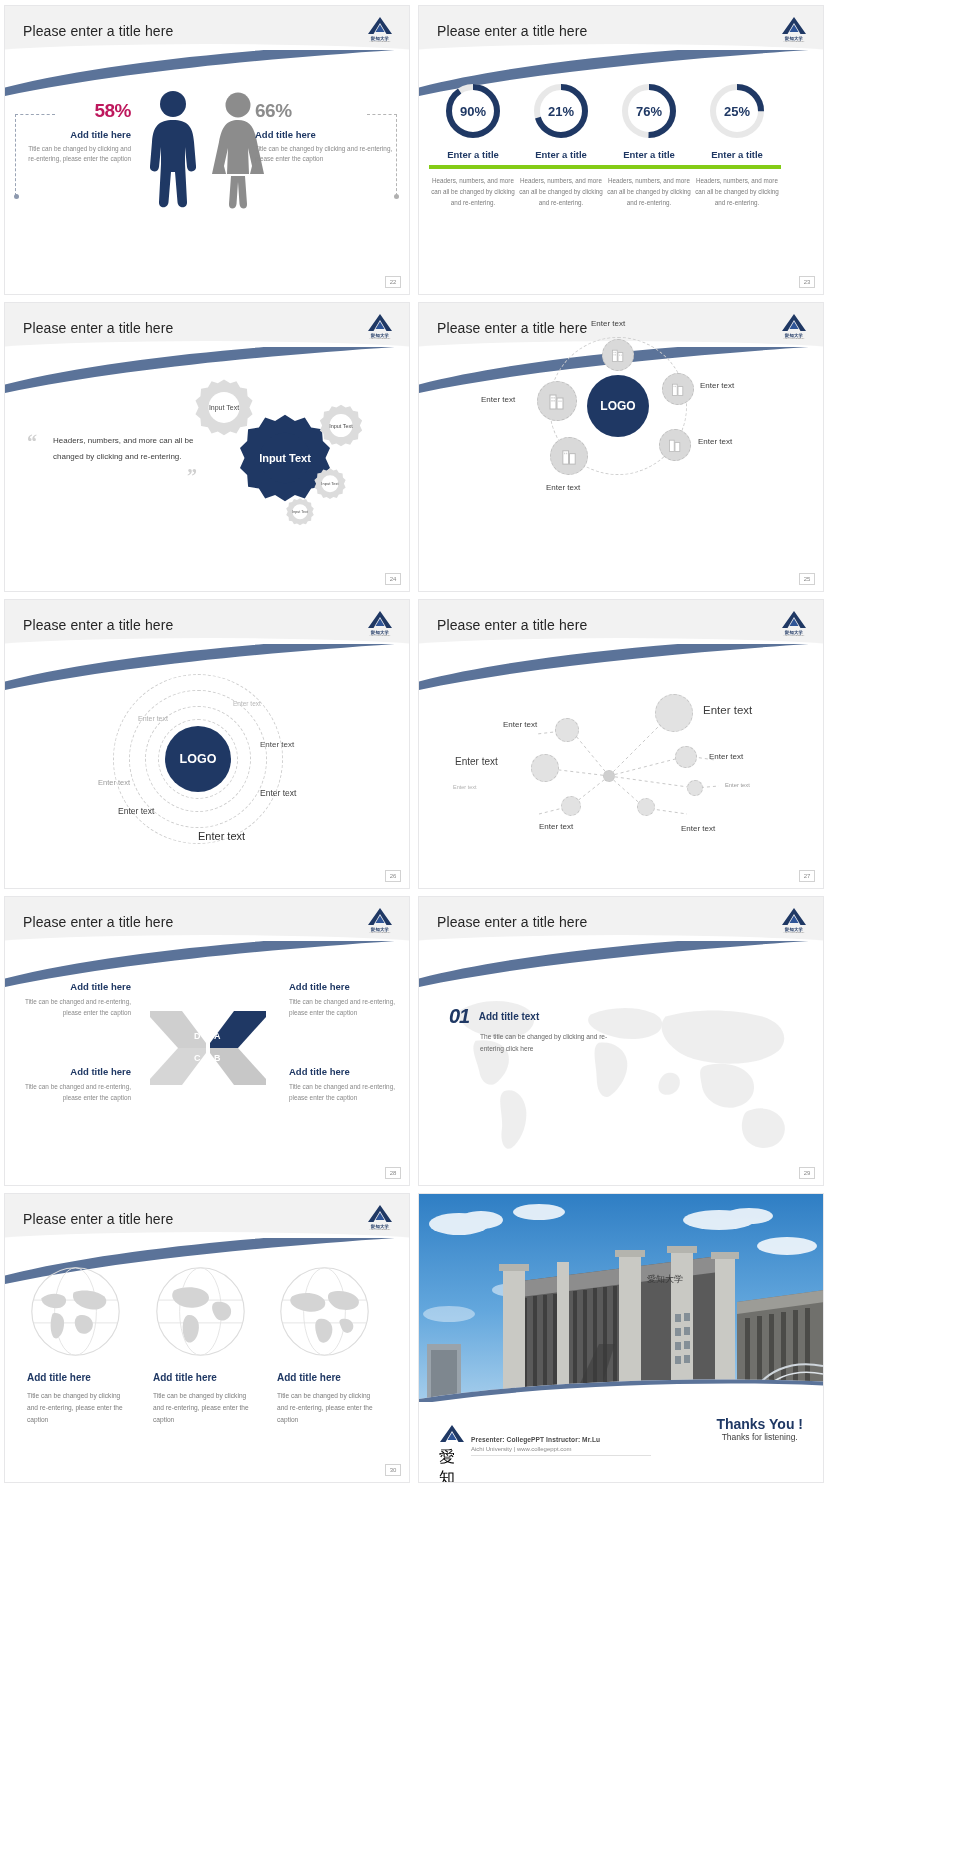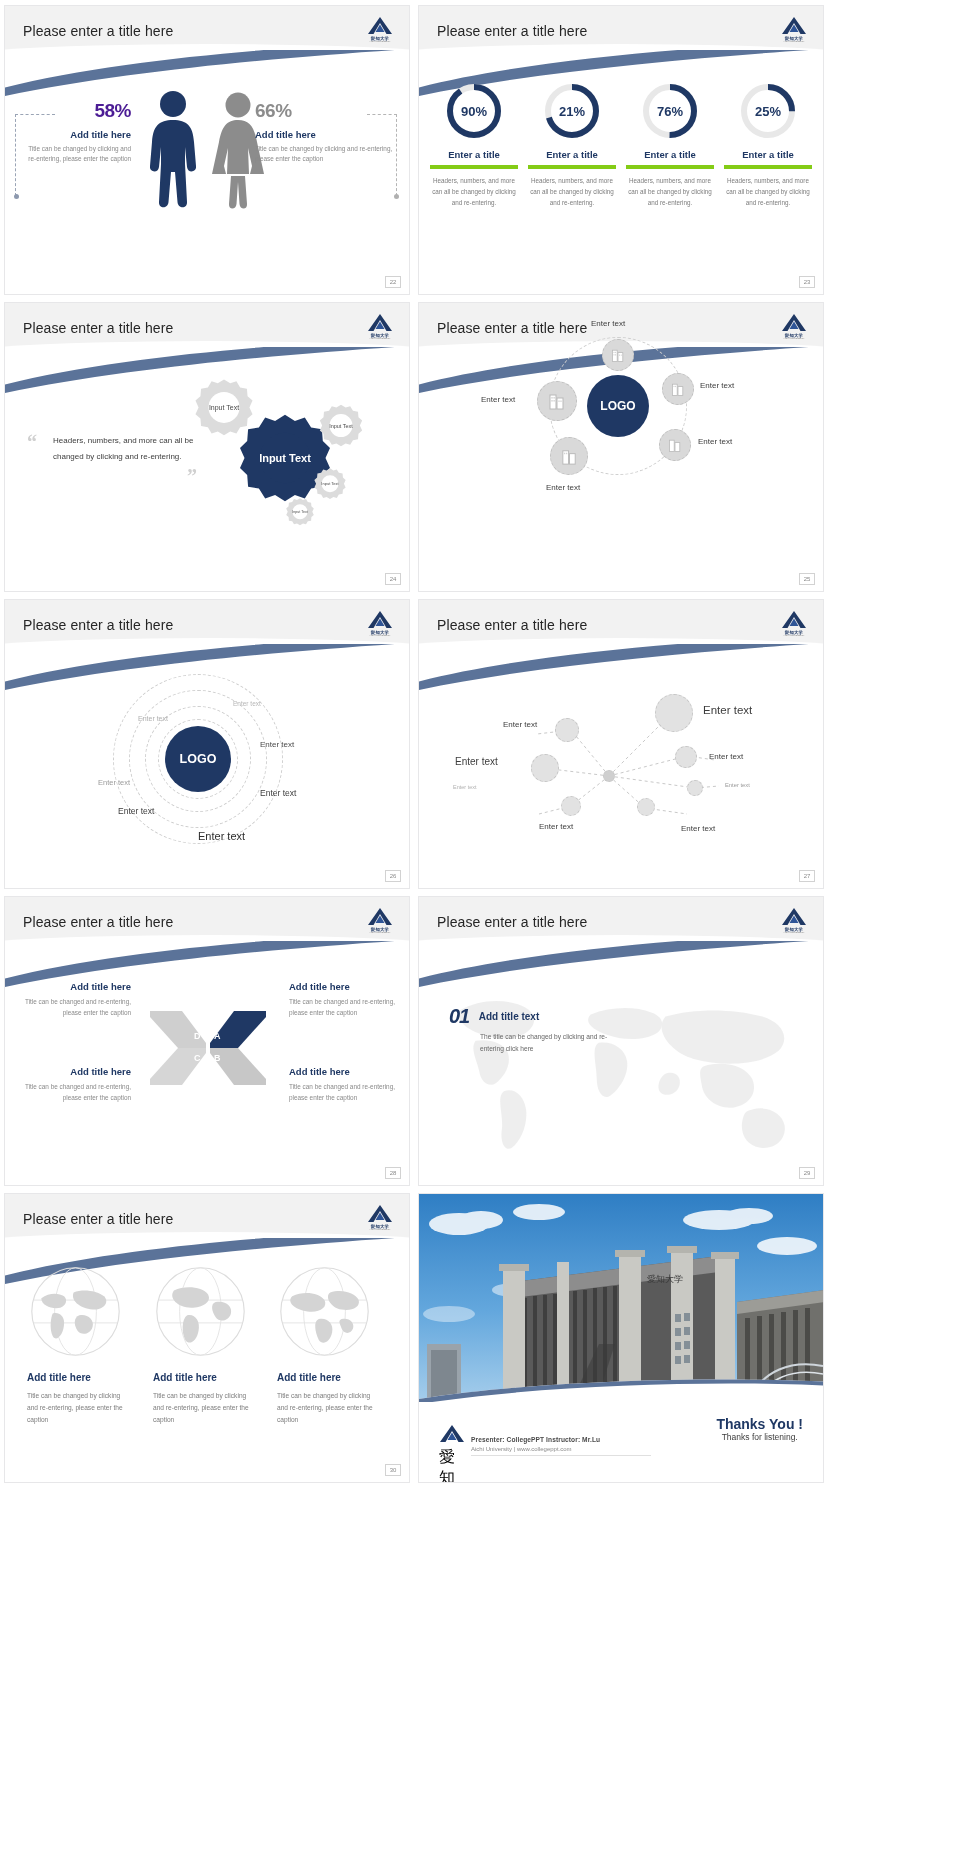--- a/index.html
+++ b/index.html
@@ -26,40 +26,40 @@
       overflow:hidden; z-index:4; pointer-events:none; }
   .swoosh svg { display:block; }
   .pgnum { position:absolute; right:8px; bottom:6px; width:16px; height:12px;
       border:1px solid #d2d2d2; font-size:6px; color:#8a8a8a; text-align:center;
       line-height:11px; background:#fff; z-index:8; }
   .body { position:absolute; left:0; top:56px; width:100%; bottom:0; z-index:5; }
 
   
   .s1-left { position:absolute; left:14px; top:38px; width:130px; }
   .s1-right { position:absolute; left:250px; top:38px; width:140px; }
-  .pct { font-size:19px; font-weight:bold; color:#4c1d95; letter-spacing:-.5px; }
+  .pct { font-size:19px; font-weight:bold; color:#be185d; letter-spacing:-.5px; }
   .pct.grey { color:#8c8c8c; }
   .addt { font-size:9.5px; font-weight:bold; color:#1f3864; margin-top:7px; }
   .cap { font-size:6.4px; color:#8a8a8a; line-height:1.55; margin-top:4px; }
   .s1-left .pct, .s1-left .addt { text-align:right; padding-right:18px; }
   .s1-left .cap { text-align:right; padding-right:18px; }
   .dashbox { position:absolute; left:10px; top:52px; width:40px; height:82px;
      border-left:1px dashed #9aa4b5; border-top:1px dashed #9aa4b5; }
   .dashbox:after{content:"";position:absolute;left:-2.5px;bottom:-2.5px;width:5px;height:5px;
      border-radius:50%;background:#8d99ae;}
   .dashbox2 { position:absolute; right:12px; top:52px; width:30px; height:82px;
      border-right:1px dashed #b5b5b5; border-top:1px dashed #b5b5b5; }
   .dashbox2:after{content:"";position:absolute;right:-2.5px;bottom:-2.5px;width:5px;height:5px;
      border-radius:50%;background:#b0b0b0;}
   .figman { position:absolute; left:140px; top:28px; }
   .figwoman { position:absolute; left:205px; top:30px; }
 
   
   .donuts { position:absolute; left:0; top:20px; width:100%;
-     display:flex; justify-content:center; padding:0 10px;gap:10px; }
+     display:flex; justify-content:flex-start; padding:0 10px; }
   .dcell { width:88px; text-align:center; }
   .ring { width:58px; height:58px; margin:0 auto; position:relative; }
   .ring svg{display:block;}
   .ringtxt { position:absolute; inset:0; display:flex; align-items:center;
      justify-content:center; font-size:13px; font-weight:bold; color:#1f3864; }
   .dtitle { font-size:9.5px; font-weight:bold; color:#1f3864; margin-top:9px;
      padding-bottom:5px; border-bottom:4px solid #84cc16; }
   .dcap { font-size:6.3px; color:#7d7d7d; line-height:1.75; margin-top:6px; }
 
   

